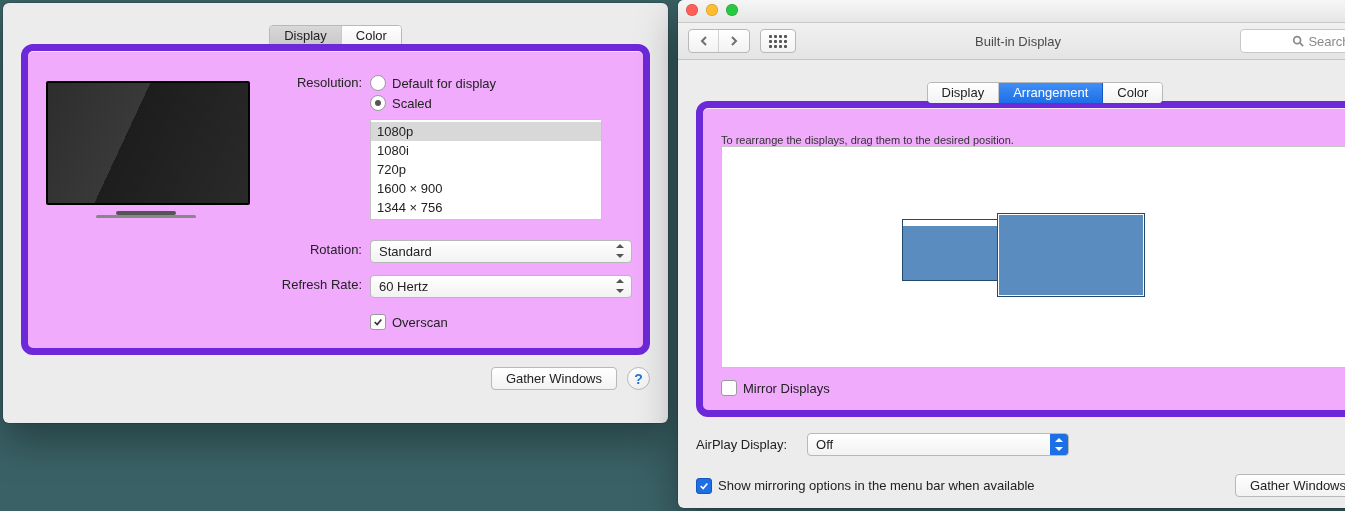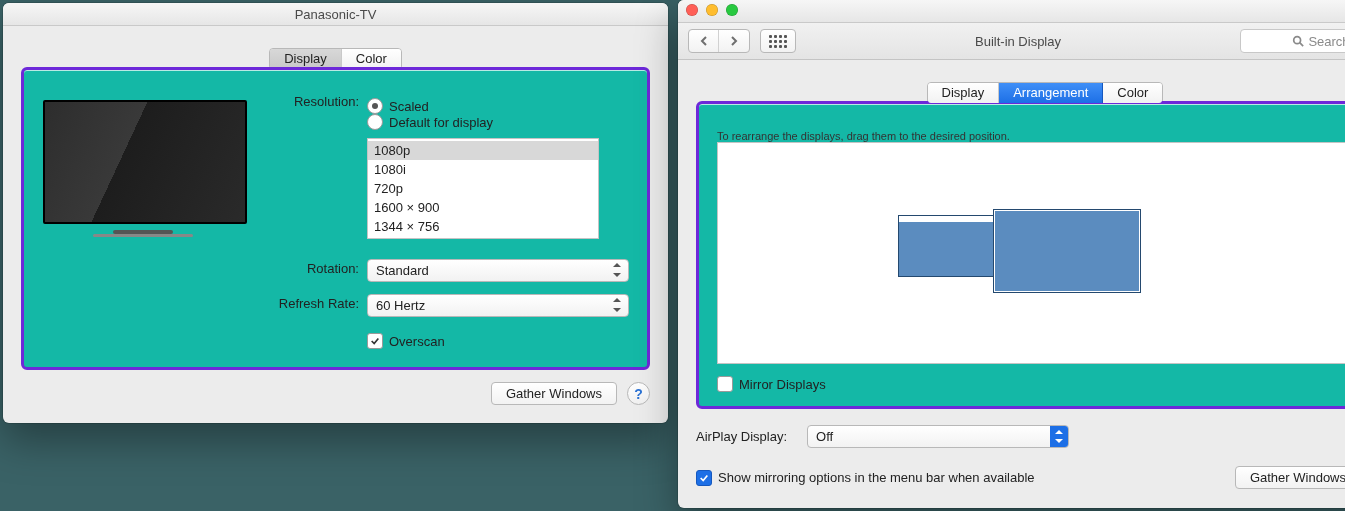--- a/index.html
+++ b/index.html
@@ -108,21 +108,21 @@
     background:linear-gradient(#ffffff,#f2f2f2); font-size:13px; display:inline-flex; align-items:center;
     box-shadow:0 1px 0 rgba(255,255,255,.6) inset;
   }
   .helpbtn{
     width:21px;height:21px;border:1px solid #b8b8b8;border-radius:50%;
     background:linear-gradient(#ffffff,#f0f0f0); color:#2b72d4; font-weight:600;
     display:inline-flex;align-items:center;justify-content:center;font-size:14px;
   }
 
   .groupbox{
-    border:3px solid #6d28d9; border-radius:6px; background:#14b8a6;
+    border:7px solid #6d28d9; border-radius:12px; background:#f0abfc;
     box-shadow: inset 0 1px 0 rgba(255,255,255,.7);
   }
   .listbox{
     border:1px solid #c4c4c4; background:#fff; font-size:13px;
   }
   .listbox .item{padding:2px 6px;}
   .listbox .item.selected{background:#d8d8d8;}
 
   .label-right{ text-align:right; padding-right:8px;}
 
@@ -135,23 +135,20 @@
   .tv-shell{width:200px;}
   .tv-screen{width:200px;height:120px;background:linear-gradient(115deg,#2d2d2d 0%,#393939 40%,#1d1d1d 40%,#2a2a2a 100%);
     border:2px solid #000;border-radius:2px;}
   .tv-stand{width:60px;height:4px;background:#555;border-radius:2px;margin:6px auto 0;}
   .tv-foot{width:100px;height:3px;background:#888;border-radius:2px;margin:0 auto;}
 </style>
 </head>
 <body>
 
 <div class="window" style="left:3px; top:3px; width:665px; height:420px;">
-  <div class="titlebar">
-    <span class="title">Panasonic-TV</span>
-  </div>
 
   <div style="padding:14px 18px 14px;">
 
     <div class="tablist">
       <div class="tab selected">Display</div>
       <div class="tab">Color</div>
     </div>
 
     <div class="groupbox" style="margin-top:-11px; padding:24px 18px 18px; position:relative;">
       <div style="display:flex; gap:24px;">
@@ -162,27 +159,27 @@
             <div class="tv-stand"></div>
             <div class="tv-foot"></div>
           </div>
         </div>
 
         <div style="flex:1;">
 
           <div style="display:grid; grid-template-columns:100px 1fr; align-items:start; row-gap:4px;">
             <div class="label-right">Resolution:</div>
             <div>
+              <div class="radio">
+                <span class="circ"></span>
+                <span>Default for display</span>
+              </div>
               <div class="radio checked" style="margin-top:4px;">
                 <span class="circ"></span>
                 <span>Scaled</span>
-              </div>
-              <div class="radio">
-                <span class="circ"></span>
-                <span>Default for display</span>
               </div>
               <div class="listbox" style="width:230px; margin-top:8px; padding:2px 0;">
                 <div class="item selected">1080p</div>
                 <div class="item">1080i</div>
                 <div class="item">720p</div>
                 <div class="item">1600 × 900</div>
                 <div class="item">1344 × 756</div>
               </div>
             </div>
 

